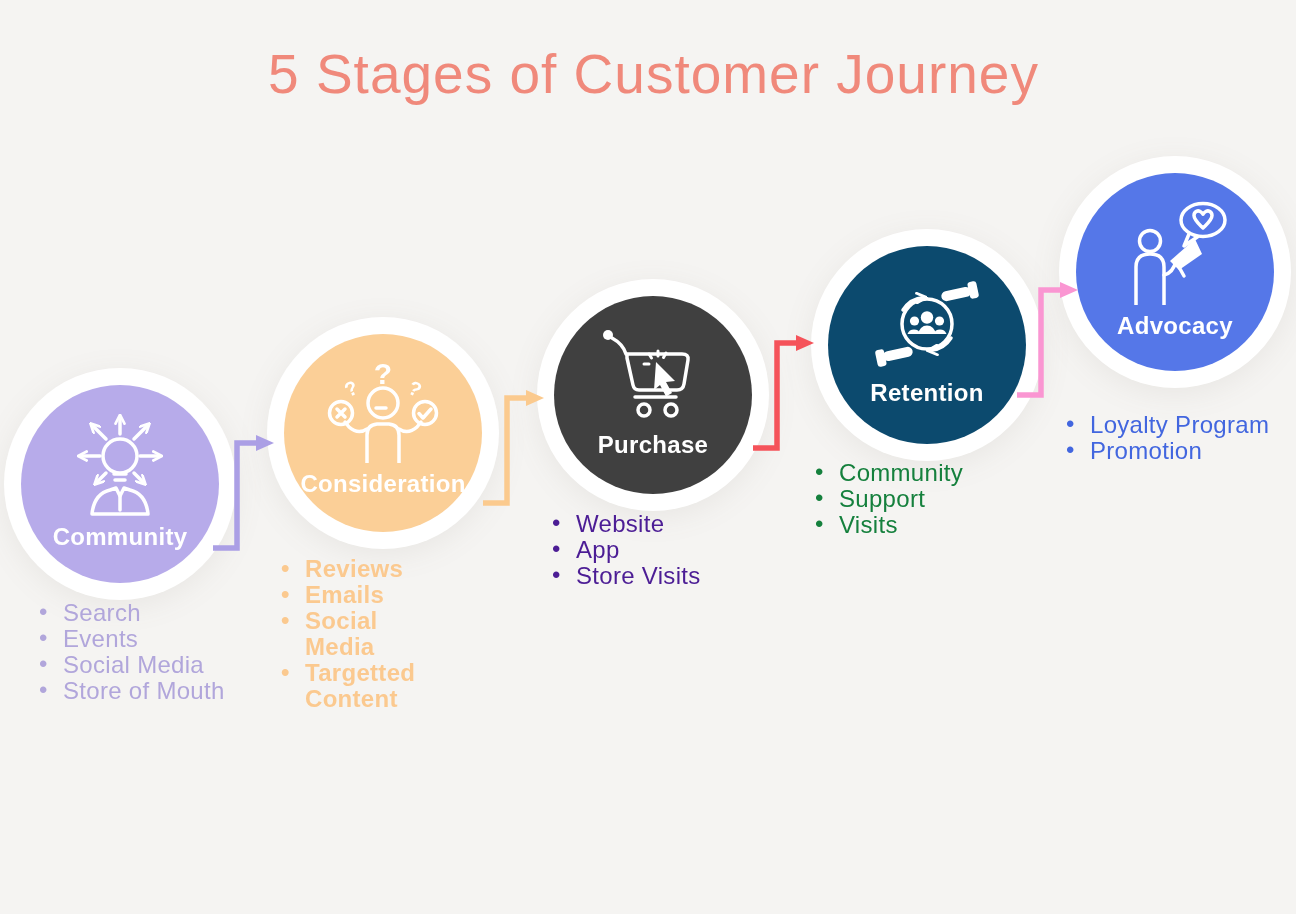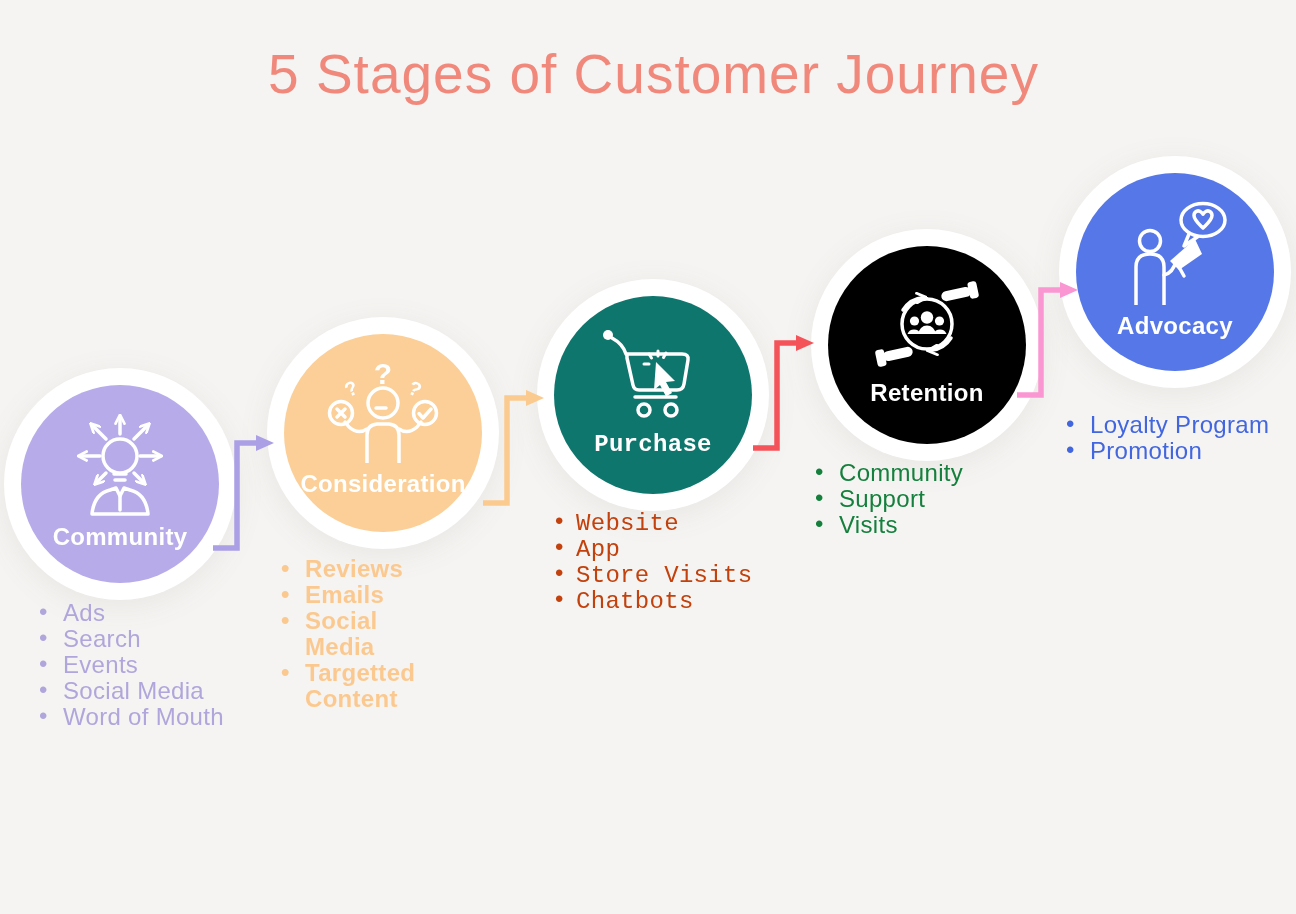--- a/index.html
+++ b/index.html
@@ -67,25 +67,24 @@
             <path d="M42,46 H22" marker-end="url(#ah1)"></path>
             <path d="M82,46 H102" marker-end="url(#ah1)"></path>
             <path d="M48,63 L38,73" marker-end="url(#ah1)"></path>
             <path d="M76,63 L86,73" marker-end="url(#ah1)"></path>
           </g>
         </svg>
         <div class="stage-label">Community</div>
       </div>
     </div>
     <ul class="items l0" style="color: rgb(177, 166, 219);">
-      <li>Ads</li>
       <li>Search</li>
       <li>Events</li>
       <li>Social Media</li>
-      <li>Word of Mouth</li>
+      <li>Store of Mouth</li>
     </ul>
   </div>
 
   
   <div class="stage">
     <div class="ring r1">
       <div class="disc" style="background: rgb(251, 207, 151);">
         <svg class="icon" width="118" height="102" viewBox="0 0 118 102">
           <g stroke="#fff" stroke-width="3.5" fill="none" stroke-linecap="round" stroke-linejoin="round">
             <circle cx="59" cy="42" r="15"></circle>
@@ -111,50 +110,49 @@
       <li>Reviews</li>
       <li>Emails</li>
       <li>Social Media</li>
       <li>Targetted Content</li>
     </ul>
   </div>
 
   
   <div class="stage">
     <div class="ring r2">
-      <div class="disc" style="background: #0f766e; font-family: Liberation Mono, monospace;">
+      <div class="disc" style="background: #404040;">
         <svg class="icon" width="112" height="100" viewBox="0 0 112 100">
           <g stroke="#fff" stroke-width="3.5" fill="none" stroke-linecap="round" stroke-linejoin="round">
             <path d="M15,14 Q26,20 29,30"></path>
             <path d="M30,30 H85 Q92,30 91,36 L87,60 Q86,66 80,66 H42 Q37,66 36,61 L30,34 Z"></path>
             <path d="M38,73 H79"></path>
             <circle cx="47" cy="86" r="6"></circle>
             <circle cx="74" cy="86" r="6"></circle>
           </g>
           <g stroke="#fff" stroke-width="3" fill="none" stroke-linecap="round">
             <path d="M52,30 l2.5,4 M61,27 v5 M47,40 h5 M69,29 l-2.5,4.5"></path>
           </g>
           <circle cx="11" cy="11" r="5" fill="#fff"></circle>
           <path d="M59,38 L78,57 L69,58 L75,69 L69,72.5 L63,61 L57,66 Z" fill="#fff"></path>
         </svg>
         <div class="stage-label">Purchase</div>
       </div>
     </div>
-    <ul class="items l2" style="color: #c2410c; font-family: Liberation Mono, monospace;">
+    <ul class="items l2" style="color: #4c1d95;">
       <li>Website</li>
       <li>App</li>
       <li>Store Visits</li>
-      <li>Chatbots</li>
     </ul>
   </div>
 
   
   <div class="stage">
     <div class="ring r3">
-      <div class="disc" style="background: #000000;">
+      <div class="disc" style="background: #0c4a6e;">
         <svg class="icon" width="124" height="96" viewBox="0 0 124 96">
           <defs>
             <marker id="ah2" viewBox="0 0 10 10" refX="7" refY="5" markerWidth="3.4" markerHeight="3.4" orient="auto">
               <path d="M1,1 L9,5 L1,9" fill="none" stroke="#fff" stroke-width="2.4" stroke-linecap="round"></path>
             </marker>
           </defs>
           <g stroke="#fff" stroke-width="3.5" fill="none" stroke-linecap="round" stroke-linejoin="round">
             <circle cx="62" cy="48" r="25"></circle>
             <path d="M38,34 A27,27 0 0 1 59,21.5" marker-end="url(#ah2)"></path>
             <path d="M86,62 A27,27 0 0 1 65,74.5" marker-end="url(#ah2)"></path>

